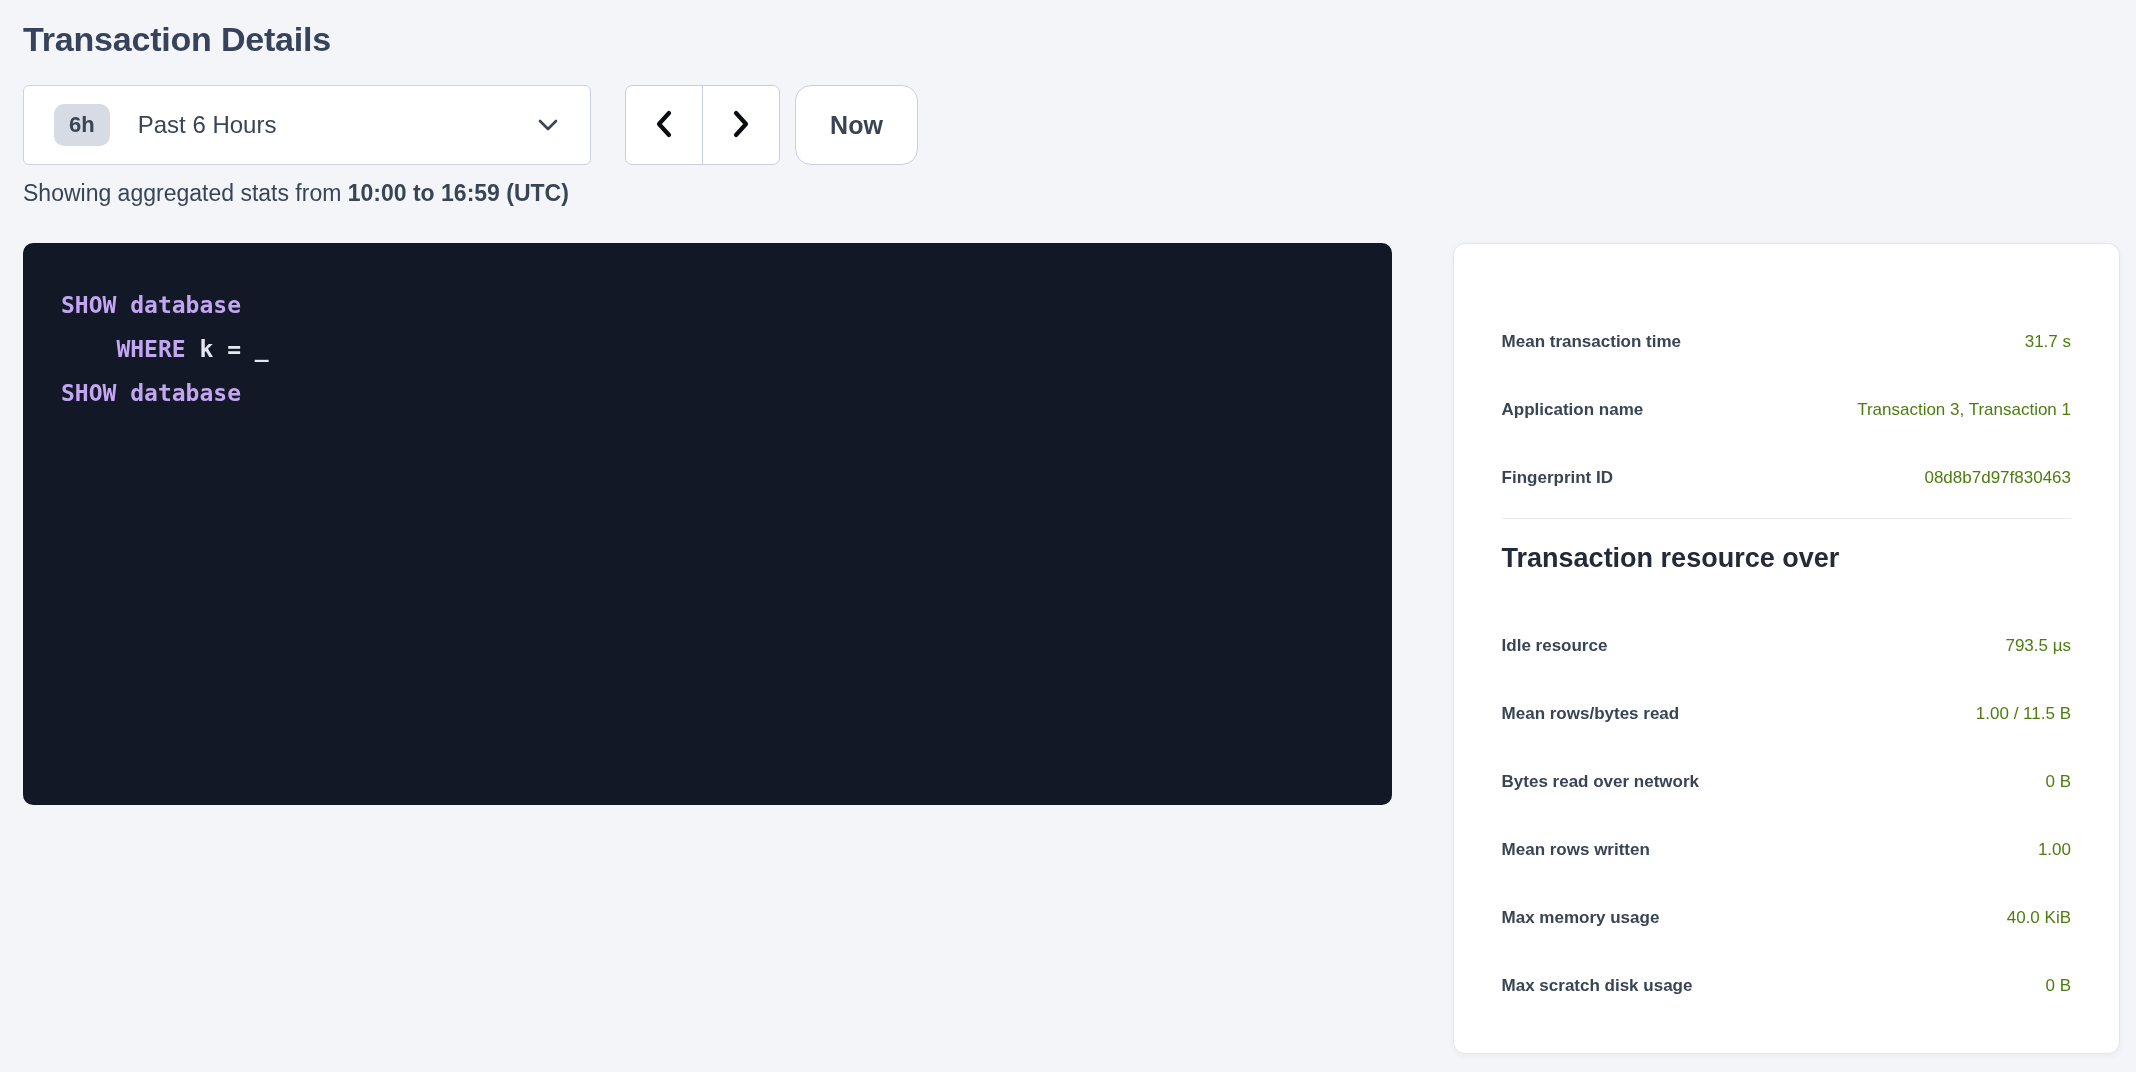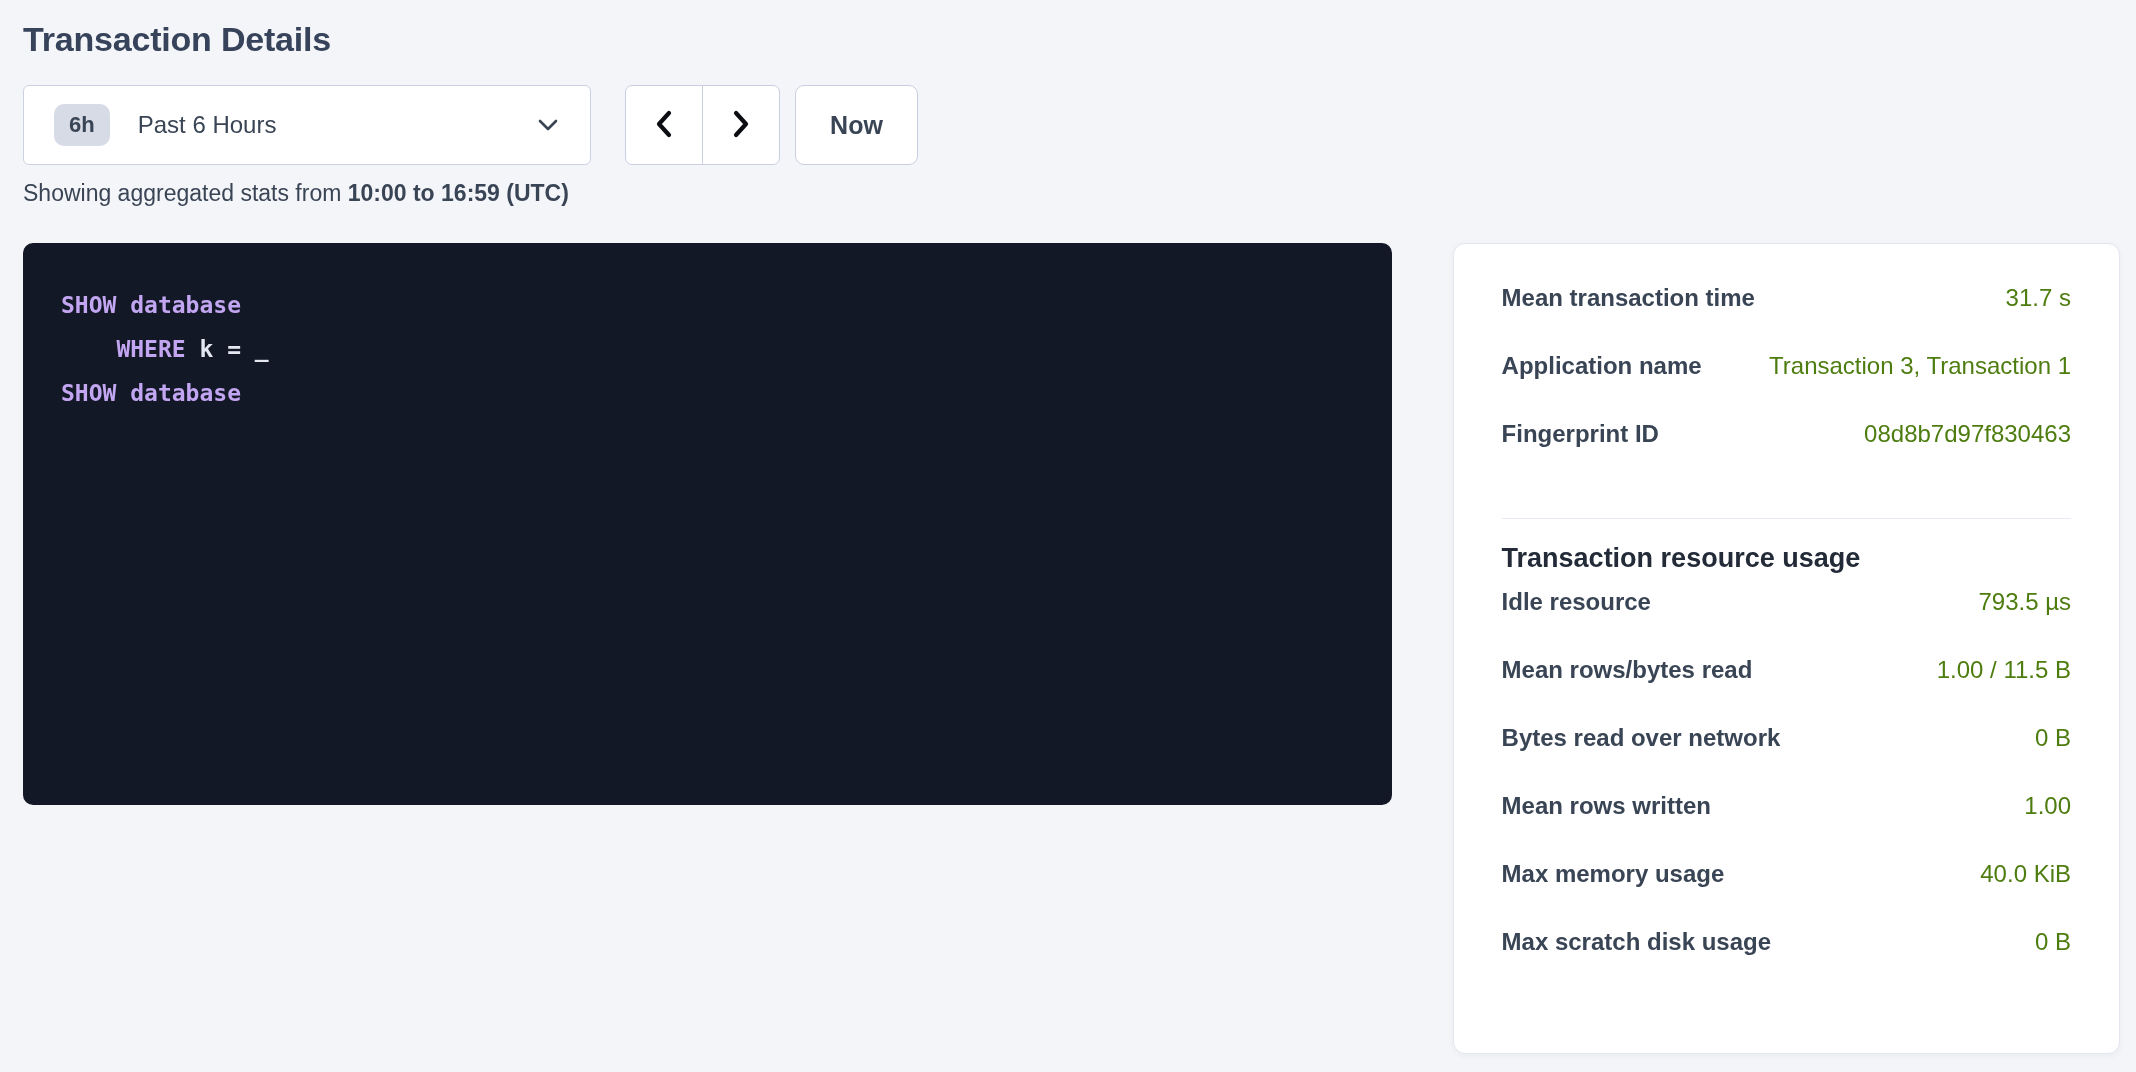--- a/index.html
+++ b/index.html
@@ -65,21 +65,21 @@
   }
   .navbtn.prev { border-radius: 7px 0 0 7px; }
   .navbtn.next { border-radius: 0 7px 7px 0; margin-left: -1px; }
 
   .now-btn {
     margin-left: 15px;
     width: 123px;
     height: 80px;
     background: #ffffff;
     border: 1px solid #c9cfe0;
-    border-radius: 9px;
+    border-radius: 16px;
     font-family: "Liberation Sans", sans-serif;
     font-size: 25px;
     font-weight: 600;
     color: #394455;
     cursor: pointer;
   }
 
   .subtitle {
     margin-top: 15px;
     font-size: 23px;
@@ -113,23 +113,23 @@
     margin-left: 35px;
     background: #ffffff;
     border: 1px solid #e3e6ee;
     border-radius: 12px;
     padding: 40px 48px 0 48px;
     box-shadow: 0 2px 6px rgba(40, 53, 85, 0.05);
   }
   .stat-row {
     display: flex;
     justify-content: space-between;
-    align-items: flex-start;
+    align-items: flex-end;
     height: 68px;
-    font-size: 24px;
+    font-size: 17px;
   }
   .stat-label { font-weight: 700; color: #394455; white-space: nowrap; }
   .stat-value { font-weight: 400; color: #4d7c0f; text-align: right; white-space: nowrap; }
 
   .divider {
     border: none;
     border-top: 1px solid #e7eaf0;
     margin: 30px 0 24px 0;
   }
   .usage-heading {
@@ -200,21 +200,21 @@
         <span class="stat-label">Application name</span>
         <span class="stat-value">Transaction 3, Transaction 1</span>
       </div>
       <div class="stat-row">
         <span class="stat-label">Fingerprint ID</span>
         <span class="stat-value">08d8b7d97f830463</span>
       </div>
 
       <hr class="divider">
 
-      <h2 class="usage-heading">Transaction resource usage</h2>
+      <h2 class="usage-heading">Transaction resource over</h2>
 
       <div class="stat-row">
         <span class="stat-label">Idle resource</span>
         <span class="stat-value">793.5 µs</span>
       </div>
       <div class="stat-row">
         <span class="stat-label">Mean rows/bytes read</span>
         <span class="stat-value">1.00 / 11.5 B</span>
       </div>
       <div class="stat-row">

